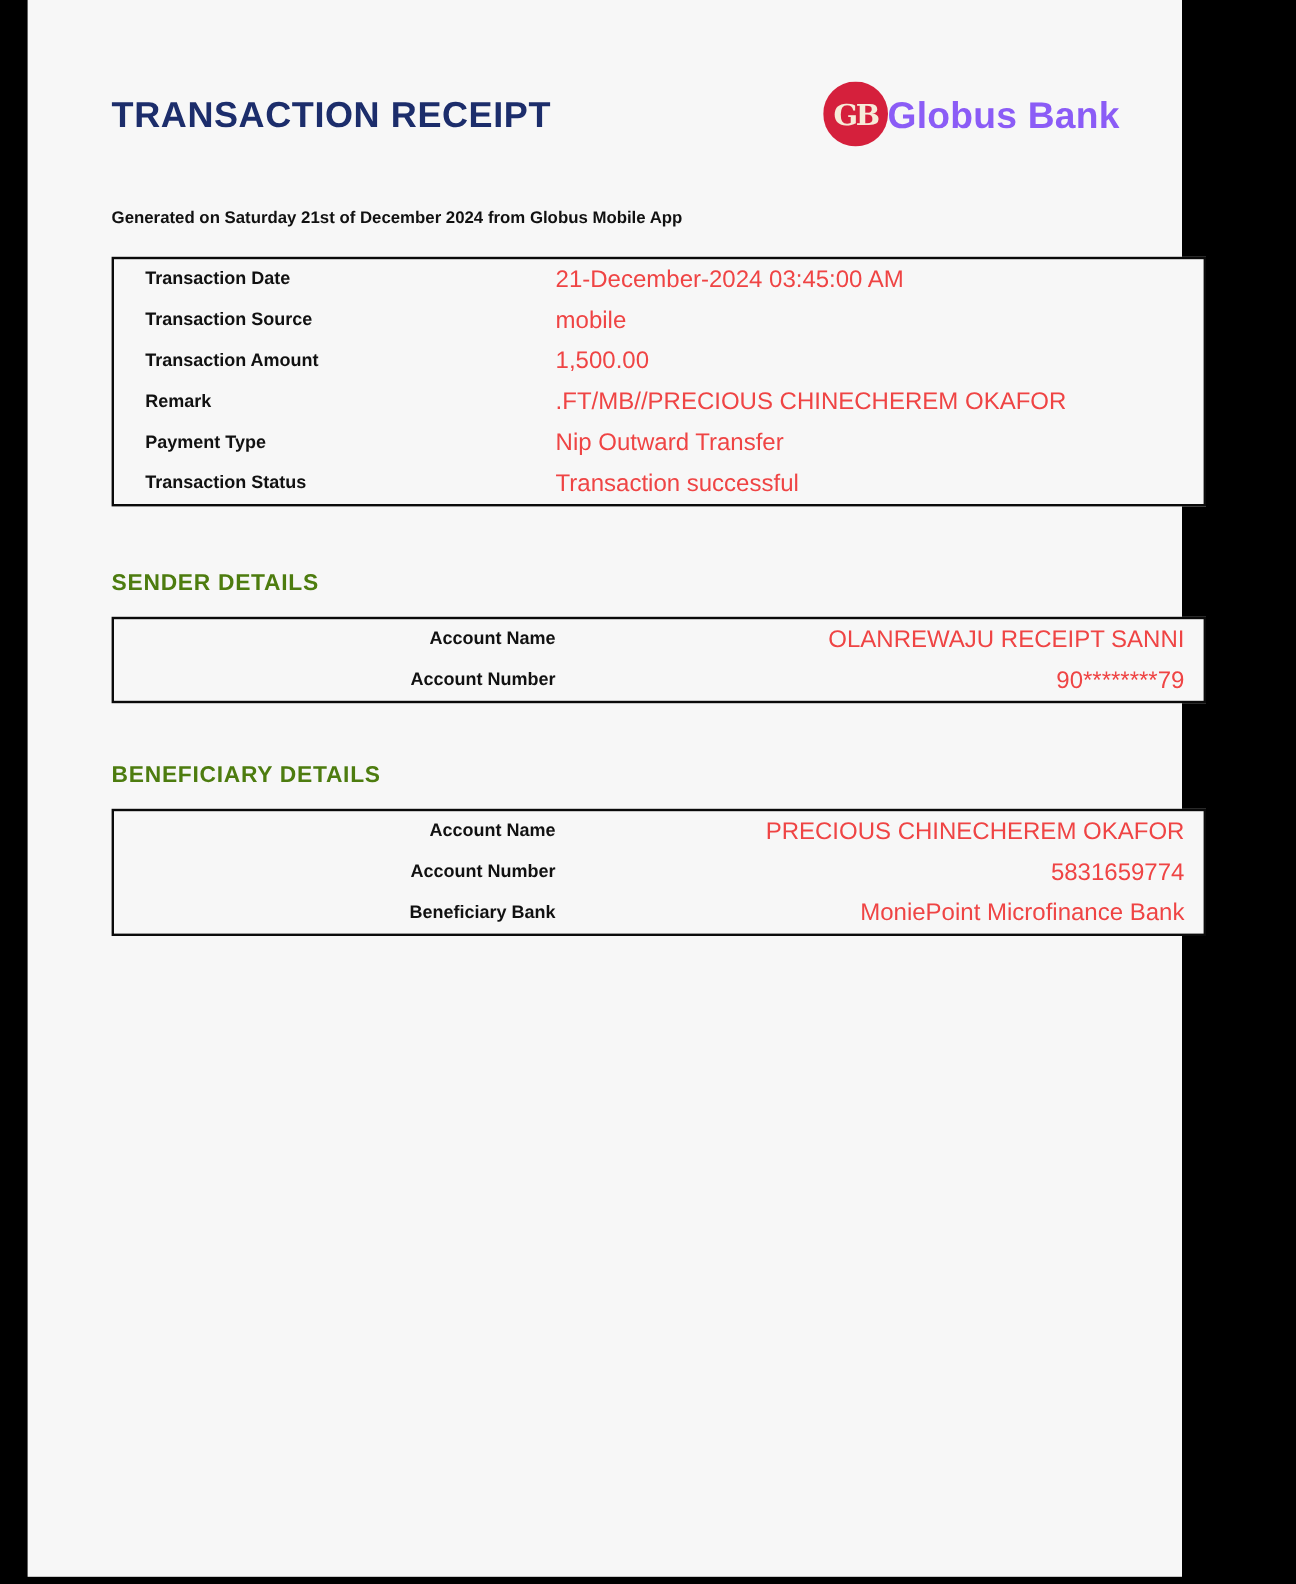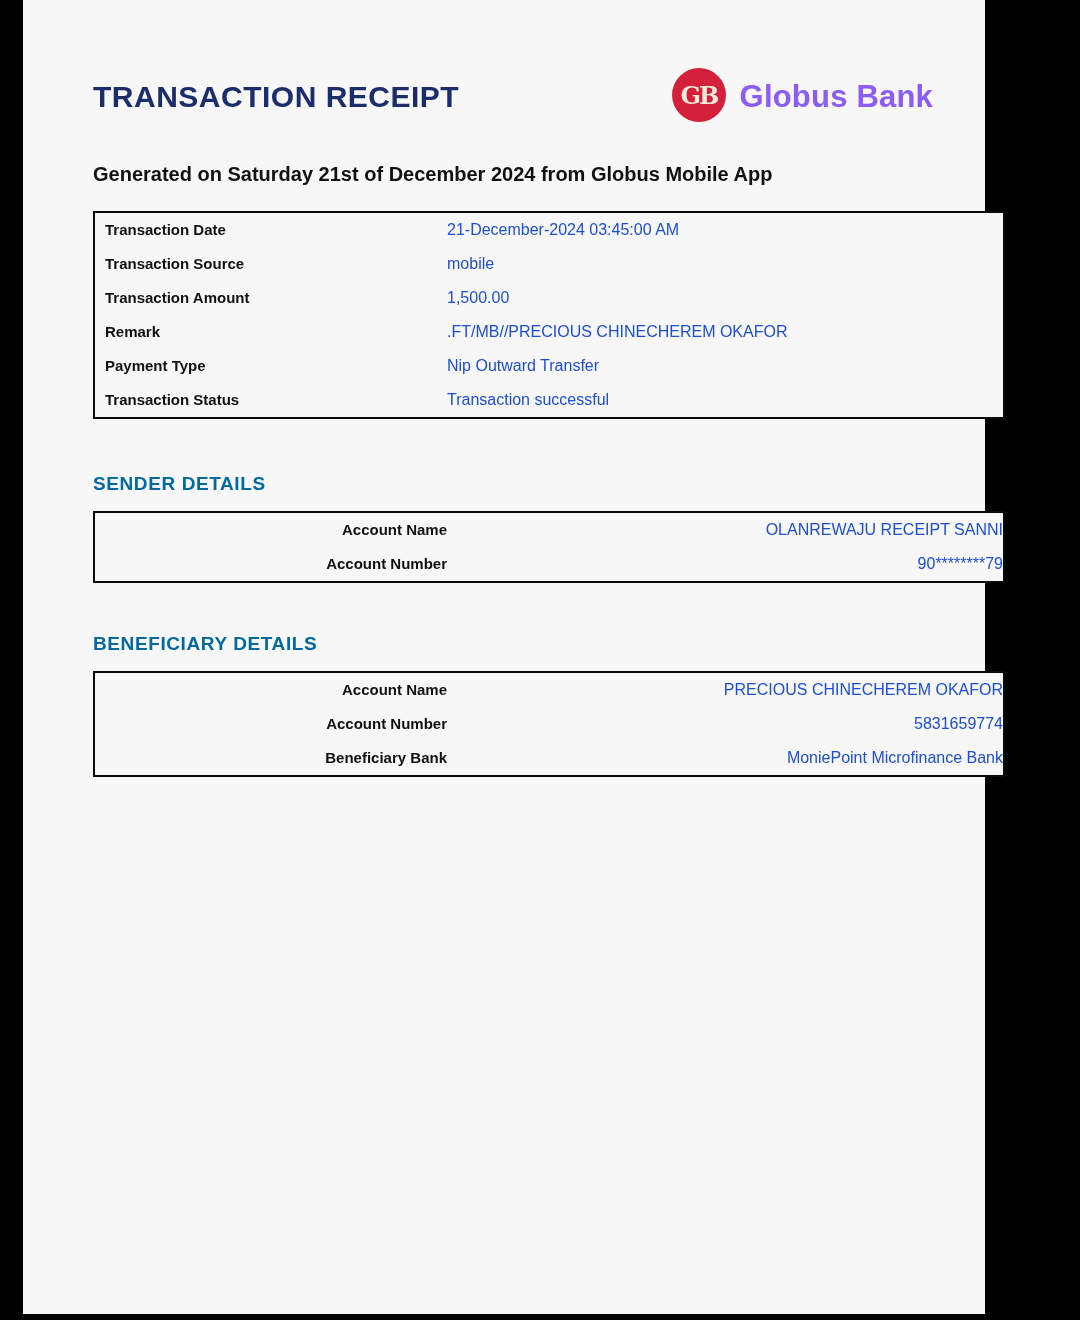--- a/index.html
+++ b/index.html
@@ -30,71 +30,70 @@
   }
   .doc-title {
     font-size: 30px;
     font-weight: bold;
     letter-spacing: 0.5px;
     color: #1c2d6b;
   }
   .brand {
     display: flex;
     align-items: center;
-    gap: 14px;
     text-align: right;
   }
   .brand-name {
     font-size: 31px;
     font-weight: bold;
     color: #8b5cf6;
     letter-spacing: 0.2px;
   }
 
   
   .generated-line {
-    margin-top: 35px;
-    font-size: 20px;
+    margin-top: 45px;
+    font-size: 14px;
     font-weight: bold;
     color: #111;
   }
 
   
   .detail-table {
     margin-top: 25px;
     border: 2px solid #0a0a0a;
     width: 912px;
     background: #f7f7f7;
   }
   .detail-table .row {
     display: flex;
     align-items: flex-start;
-    padding: 8px 0;
+    padding: 8px 16px;
   }
   .detail-table .cell-label {
     flex: 0 0 352px;
     padding-left: 10px;
     font-size: 15px;
     font-weight: bold;
     color: #111;
     line-height: 18px;
   }
   .detail-table .cell-value {
     flex: 1;
-    font-size: 16px;
-    color: #1d4ed8;
+    font-size: 20px;
+    color: #ef4444;
     line-height: 18px;
   }
 
   
   .section-heading {
     margin-top: 54px;
     font-size: 19px;
     font-weight: bold;
-    color: #0369a1;
+    color: #4d7c0f;
     letter-spacing: 0.6px;
   }
   .section-heading + .detail-table {
     margin-top: 16px;
     text-align: right;
   }
   .section-heading.beneficiary {
     margin-top: 50px;
   }
 </style>

